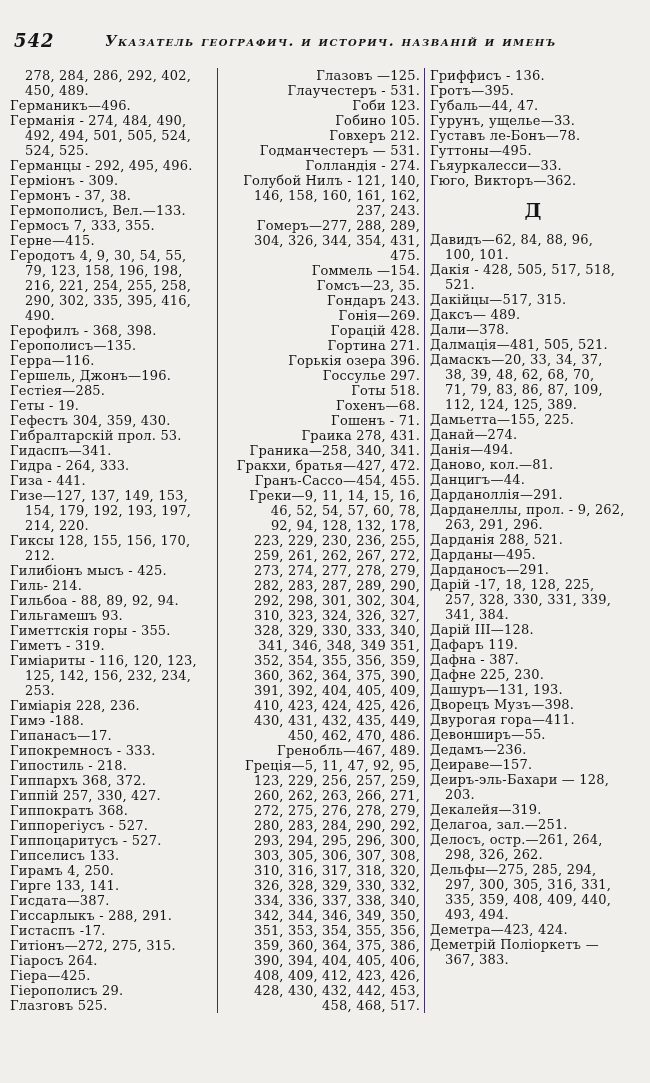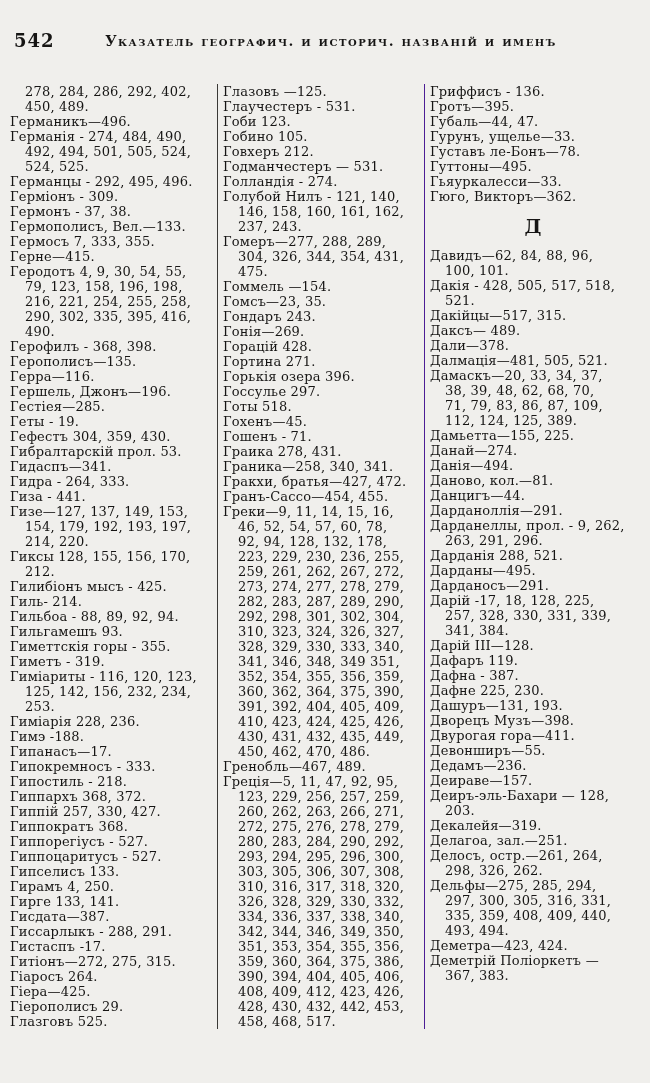--- a/index.html
+++ b/index.html
@@ -14,20 +14,21 @@
     margin: 0 auto;
     background: #f0efec;
     color: #161514;
     overflow: hidden;
     box-sizing: border-box;
   }
   .page-header {
     position: relative;
     height: 30px;
     margin-top: 30px;
+    font-style: italic;
   }
   .page-number {
     position: absolute;
     left: 14px;
     top: 0;
     font-size: 18px;
     font-weight: bold;
     letter-spacing: 1px;
   }
   .page-title {
@@ -36,28 +37,28 @@
     top: 3px;
     text-align: center;
     font-variant: small-caps;
     font-weight: bold;
     font-size: 14px;
     letter-spacing: 1.5px;
     white-space: nowrap;
   }
   .columns {
     display: flex;
-    margin: 24px 8px 0 10px;
+    margin: 8px 8px 0 10px;
   }
   .col {
     box-sizing: border-box;
     padding-right: 4px;
   }
   .col-1 { width: 207px; }
-  .col-2 { width: 207px; border-left: 1px solid #3a3936; padding-left: 5px; }
+  .col-2 { width: 207px; border-left: 1px solid #3a3936; padding-left: 5px; text-align: right; }
   .col-3 { width: 218px; border-left: 1px solid #4c1d95; padding-left: 5px; }
   .line {
     height: 15px;
     line-height: 15px;
     font-size: 13px;
     white-space: nowrap;
     overflow: hidden;
     letter-spacing: 0.2px;
   }
   .line.cont { padding-left: 15px; }
@@ -160,21 +161,21 @@
         <div class="line cont">475.</div>
         <div class="line">Гоммель —154.</div>
         <div class="line">Гомсъ—23, 35.</div>
         <div class="line">Гондаръ  243.</div>
         <div class="line">Гонія—269.</div>
         <div class="line">Горацій  428.</div>
         <div class="line">Гортина  271.</div>
         <div class="line">Горькія озера  396.</div>
         <div class="line">Госсулье  297.</div>
         <div class="line">Готы  518.</div>
-        <div class="line">Гохенъ—45.</div>
+        <div class="line">Гохенъ—68.</div>
         <div class="line">Гошенъ - 71.</div>
         <div class="line">Граика  278, 431.</div>
         <div class="line">Граника—258, 340, 341.</div>
         <div class="line">Гракхи, братья—427, 472.</div>
         <div class="line">Гранъ-Сассо—454, 455.</div>
         <div class="line">Греки—9,  11,  14,  15, 16,</div>
         <div class="line cont">46, 52, 54, 57, 60, 78,</div>
         <div class="line cont">92, 94, 128, 132, 178,</div>
         <div class="line cont">223, 229, 230, 236, 255,</div>
         <div class="line cont">259, 261, 262, 267, 272,</div>

